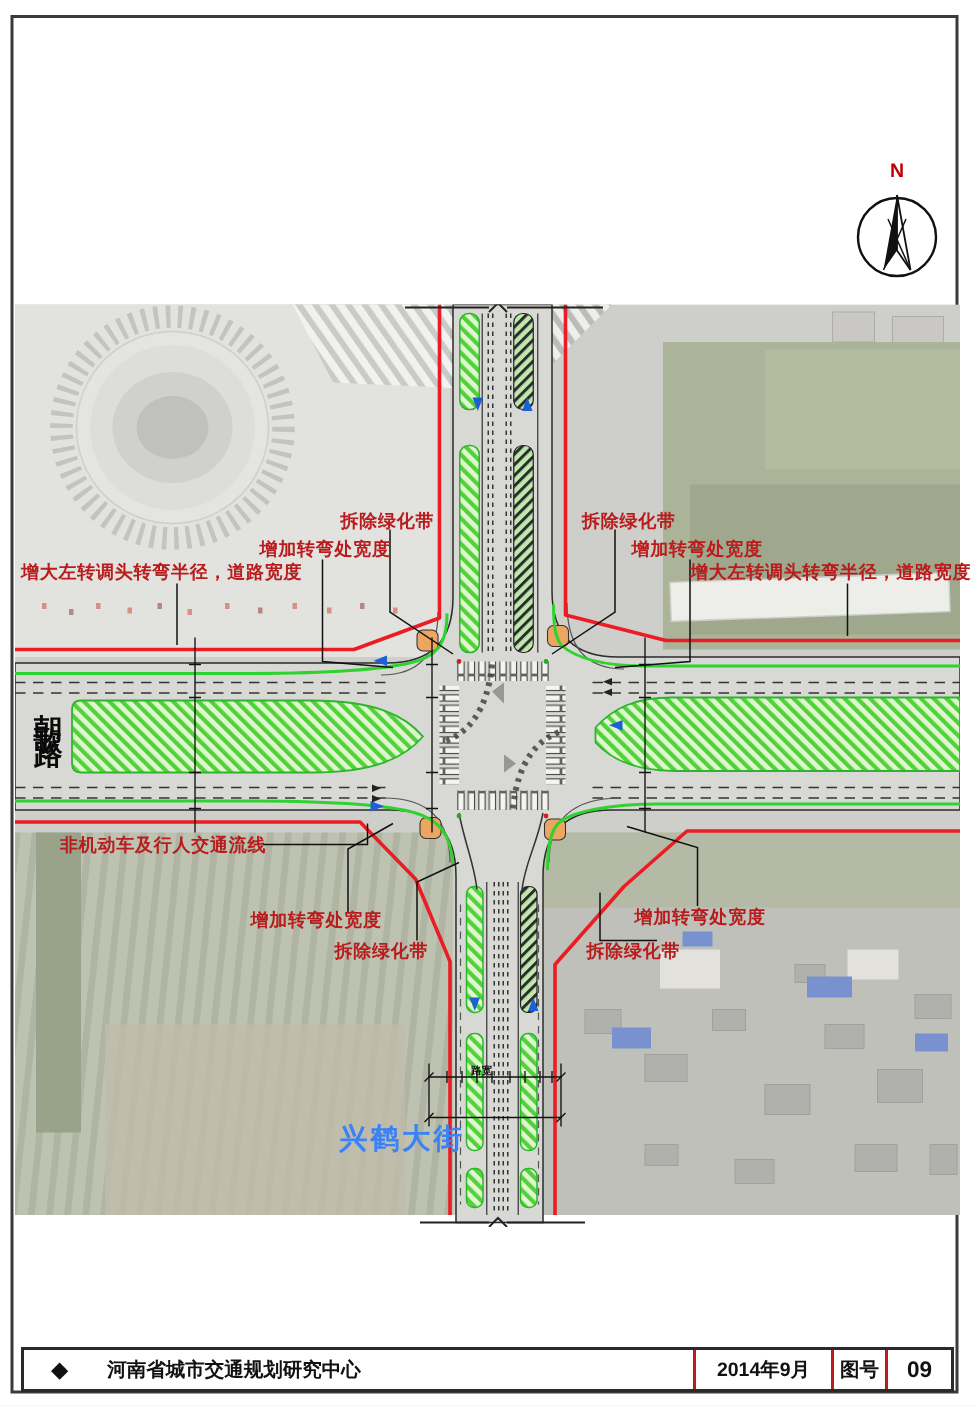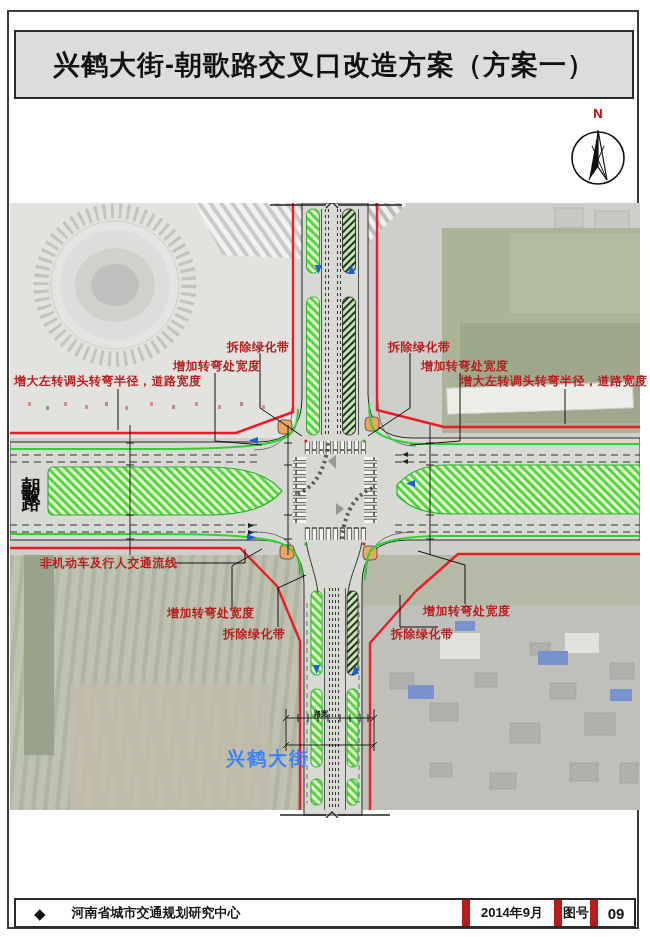--- a/index.html
+++ b/index.html
@@ -26,32 +26,29 @@
   .road-s{position:absolute;left:226px;top:746px;font-size:19px;font-weight:bold;
       letter-spacing:2px;color:#3b82f6;}
   .dim-label{position:absolute;left:314px;top:709px;font-size:7px;font-weight:bold;color:#111;}
   .footer{position:absolute;left:14px;top:898px;width:622px;height:30px;
       border:2px solid #2a2a2a;box-sizing:border-box;background:#fff;
       display:flex;align-items:stretch;font-weight:bold;font-size:13px;}
   .f-main{flex:0 0 446px;display:flex;align-items:center;}
   .f-logo{margin-left:18px;font-size:15px;line-height:1;}
   .f-org1{margin-left:24px;} .f-org2{margin-left:26px;}
   .f-cell{display:flex;align-items:center;justify-content:center;
-      border-left:8px solid #b91c1c;box-sizing:border-box;}
+      border-left:2px solid #b91c1c;box-sizing:border-box;}
   .f-date{width:92px;} .f-nolabel{width:36px;} .f-no{flex:1;font-size:15px;}
 </style>
 </head>
 <body>
 
 <div class="sheet">
   <div class="outer-border"></div>
 
-  <div class="title-box">
-    <span>兴鹤大街-朝歌路交叉口改造方案（方案一）</span>
-  </div>
 
   <div class="north">
     <div class="north-n">N</div>
     <svg width="84" height="86" viewBox="0 0 84 86">
       <circle cx="42" cy="52" r="26" fill="none" stroke="#111" stroke-width="1.6"></circle>
       <polygon points="42,24 33,74 42,61" fill="#111"></polygon>
       <polygon points="42,24 51,74 42,61" fill="#fff" stroke="#111" stroke-width="1.2"></polygon>
       <path d="M33,74 L48,40 M51,74 L36,40" stroke="#111" stroke-width="1" fill="none"></path>
     </svg>
   </div>

